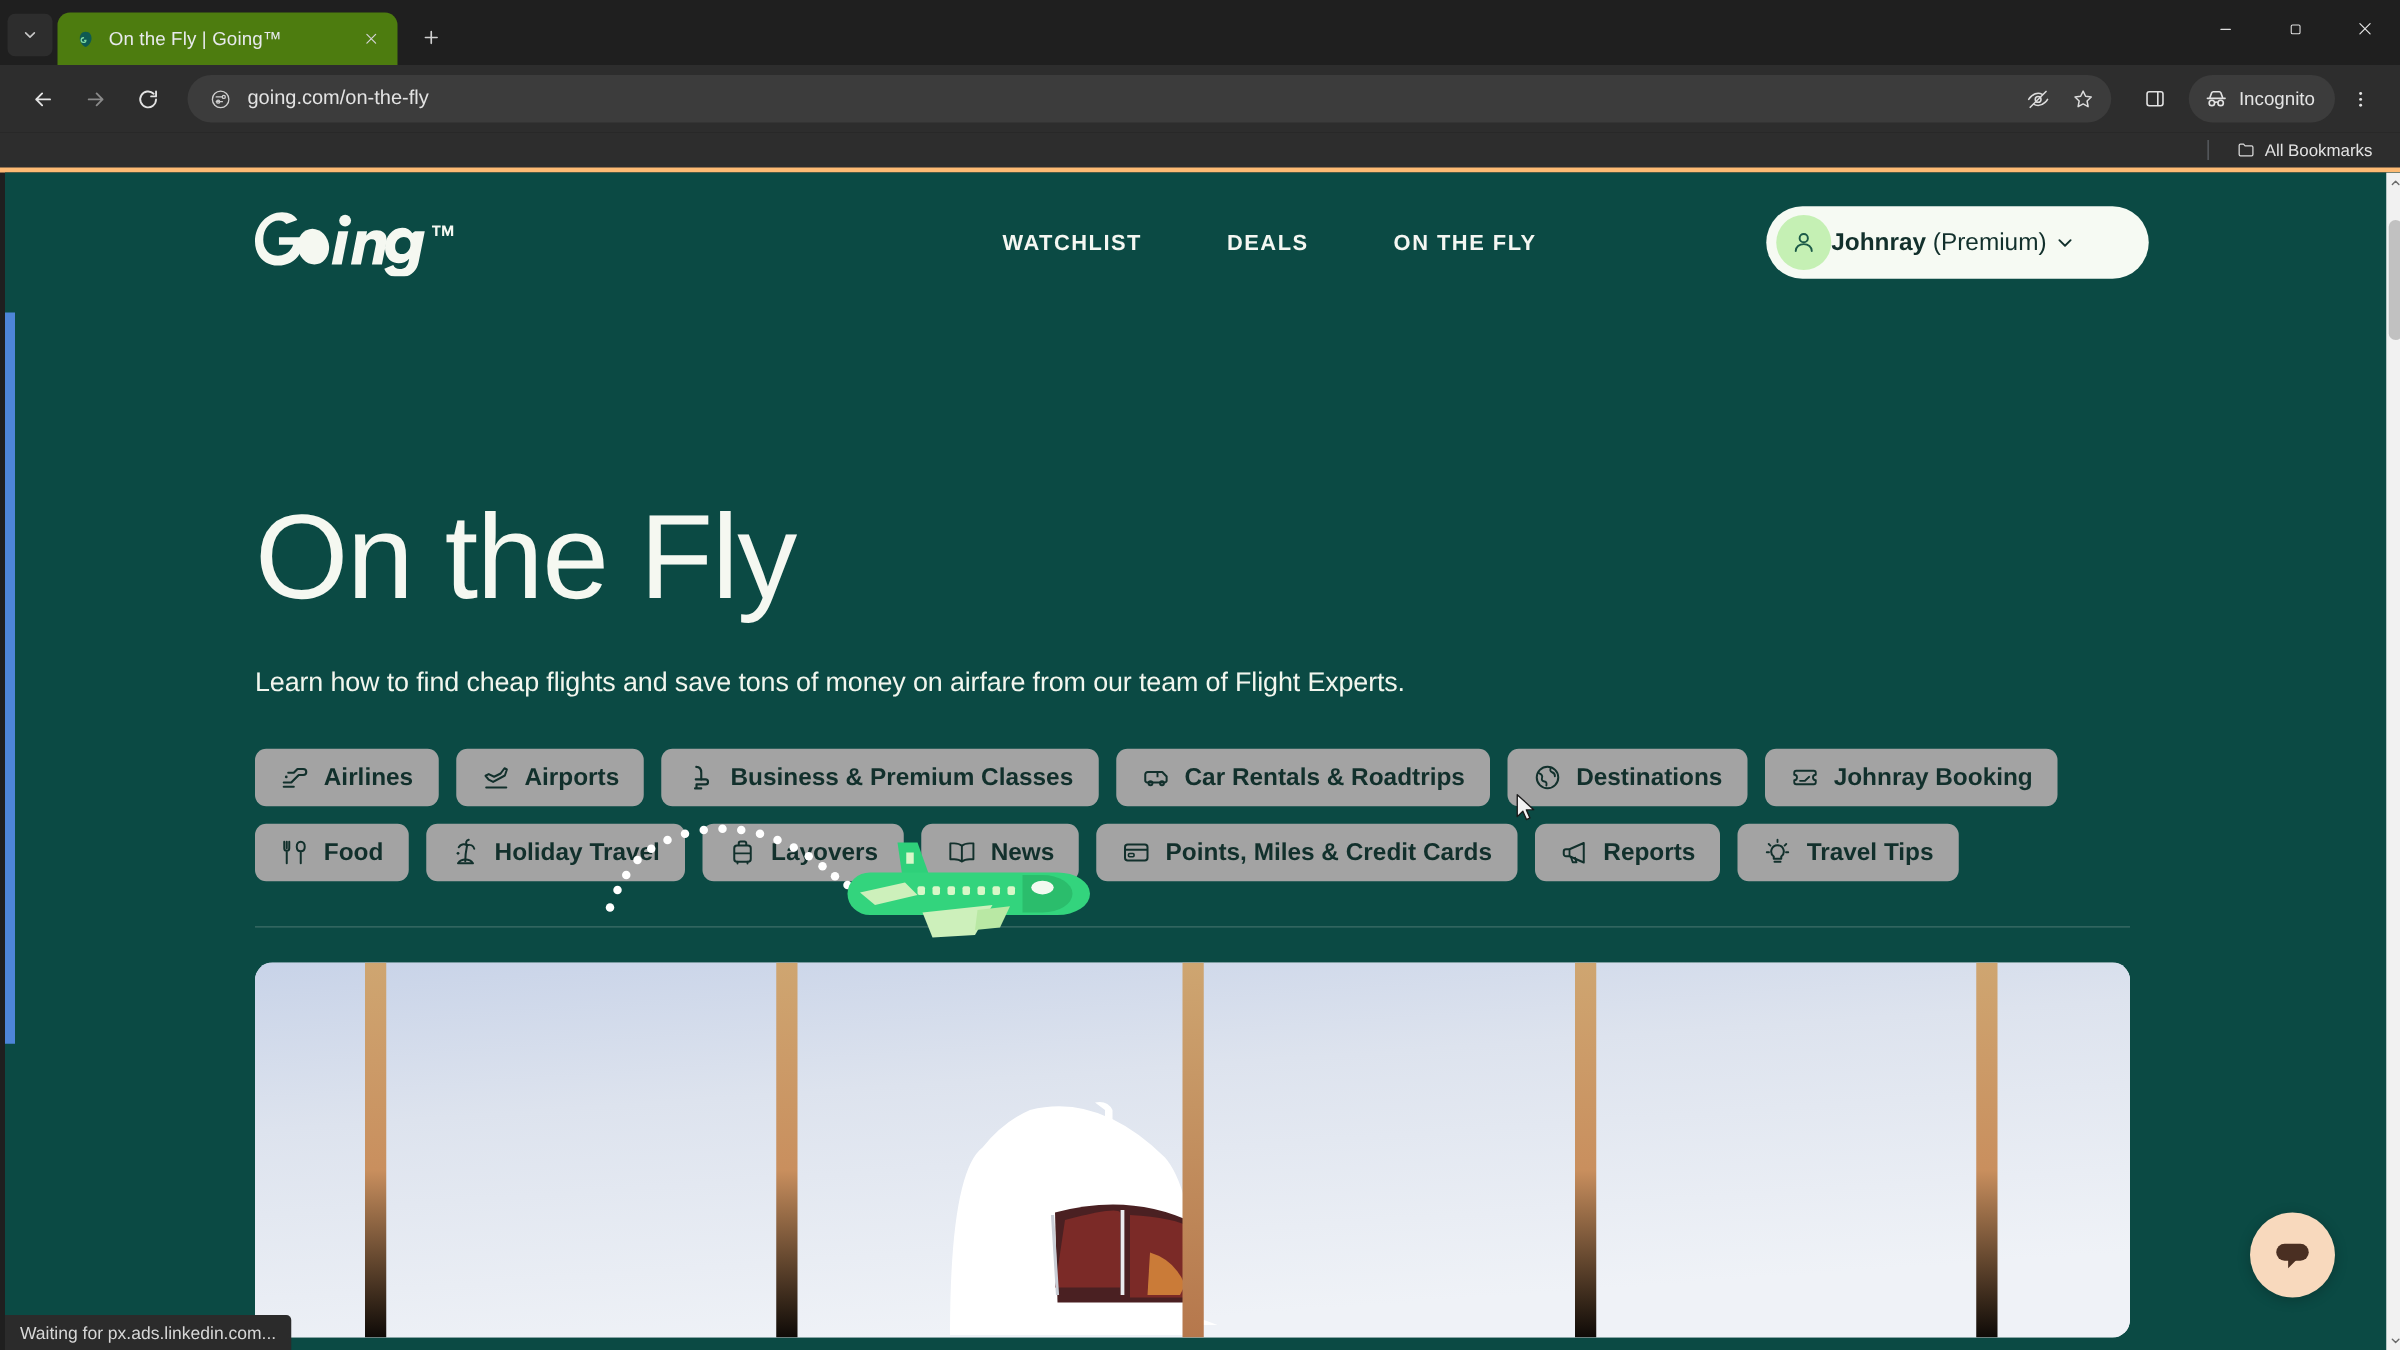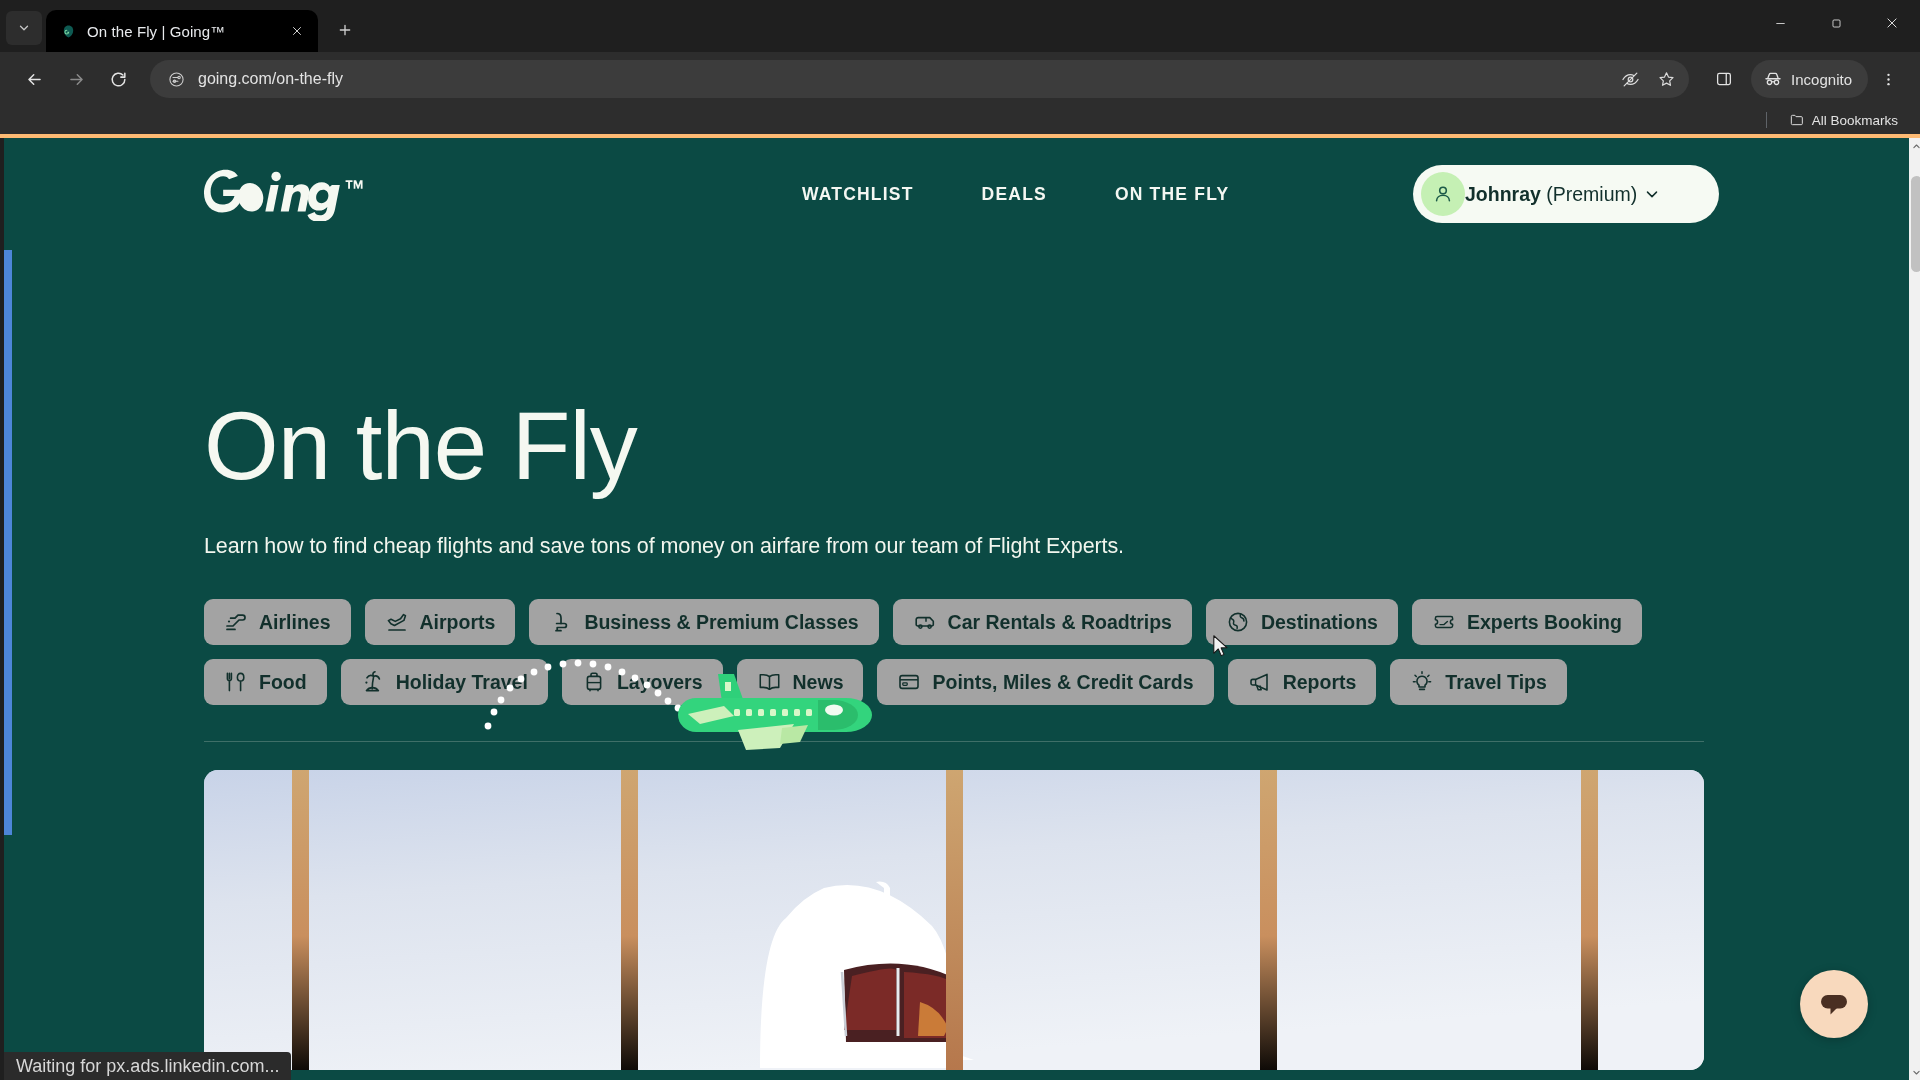--- a/index.html
+++ b/index.html
@@ -17,21 +17,21 @@
     height: 52px; background:#1f1f1f; display:flex; align-items:flex-end;
     padding-left: 6px; position: relative;
   }
   .tab-list-btn {
     width: 36px; height: 34px; margin-bottom: 7px; border-radius: 6px;
     display:flex; align-items:center; justify-content:center; background:#2d2d2d;
   }
   .tab-list-btn svg { display:block; }
 
   .tab {
-    height: 42px; width: 272px; background:#000000; border-radius: 10px 10px 0 0;
+    height: 42px; width: 272px; background:#4d7c0f; border-radius: 10px 10px 0 0;
     display:flex; align-items:center; padding: 0 10px 0 14px; gap: 10px;
     margin-left: 4px; position: relative;
   }
   .tab-favicon { width:17px; height:17px; flex:0 0 17px; display:flex; align-items:center; justify-content:center;}
   .tab-title {
     color:#e8eaed; font-size: 15px; white-space:nowrap; overflow:hidden;
     text-overflow:ellipsis; flex:1 1 auto; letter-spacing: .1px;
   }
   .tab-close { width: 22px; height:22px; border-radius:50%; display:flex;align-items:center;justify-content:center; flex:0 0 22px;}
   .new-tab-btn { width: 34px; height:34px; margin:0 0 5px 10px; border-radius:50%;
@@ -145,21 +145,21 @@
   
   .chat-btn {
     position:absolute; right: 56px; bottom: 42px; width: 68px; height:68px;
     border-radius:50%; background:#f8d9bd; display:flex; align-items:center; justify-content:center;
     box-shadow: 0 2px 10px rgba(0,0,0,.22);
   }
 
   
   .status-bar {
     position:absolute; left:0; bottom:0; height: 28px; background:#2b2b2b;
-    color:#d7d7d7; font-size:18px; display:flex; align-items:center;
+    color:#d7d7d7; font-size:14px; display:flex; align-items:center;
     padding: 0 12px; border-top-right-radius: 4px; max-width: 640px;
   }
 
   .cursor { position:absolute; left: 1208px; top: 496px; width:18px; height:26px; }
 </style>
 </head>
 <body>
 
 <div class="browser">
 
@@ -430,21 +430,21 @@
               <path d="M14.5 4.6c-.6 1.6-.2 2.7 1.2 3.2 1.6.6 2.4 1.7 2.2 3.3" fill="none" stroke="#12302c" stroke-width="1.5" stroke-linecap="round"></path>
             </svg>
             <span>Destinations</span>
           </a>
 
           <a class="chip">
             <svg width="24" height="24" viewBox="0 0 24 24">
               <path d="M3.4 8.2a1.6 1.6 0 0 1 1.6-1.6h14a1.6 1.6 0 0 1 1.6 1.6v1.6a2.2 2.2 0 0 0 0 4.4v1.6a1.6 1.6 0 0 1-1.6 1.6H5a1.6 1.6 0 0 1-1.6-1.6v-1.6a2.2 2.2 0 0 0 0-4.4z" fill="none" stroke="#12302c" stroke-width="1.5" stroke-linejoin="round"></path>
               <path d="M8 14.6h4l3.4-3.2" fill="none" stroke="#12302c" stroke-width="1.4" stroke-linecap="round"></path>
             </svg>
-            <span>Experts Booking</span>
+            <span>Johnray Booking</span>
           </a>
 
           <a class="chip">
             <svg width="24" height="24" viewBox="0 0 24 24">
               <path d="M7.4 3.4v5.2a2 2 0 0 1-4 0V3.4M5.4 3.4v5.2M5.4 10.6v10" fill="none" stroke="#12302c" stroke-width="1.6" stroke-linecap="round"></path>
               <path d="M16.6 3.4c2 0 3.2 1.8 3.2 4s-1.2 3.6-3.2 3.6-3.2-1.4-3.2-3.6 1.2-4 3.2-4zM16.6 11v9.6" fill="none" stroke="#12302c" stroke-width="1.6" stroke-linecap="round"></path>
             </svg>
             <span>Food</span>
           </a>
 

